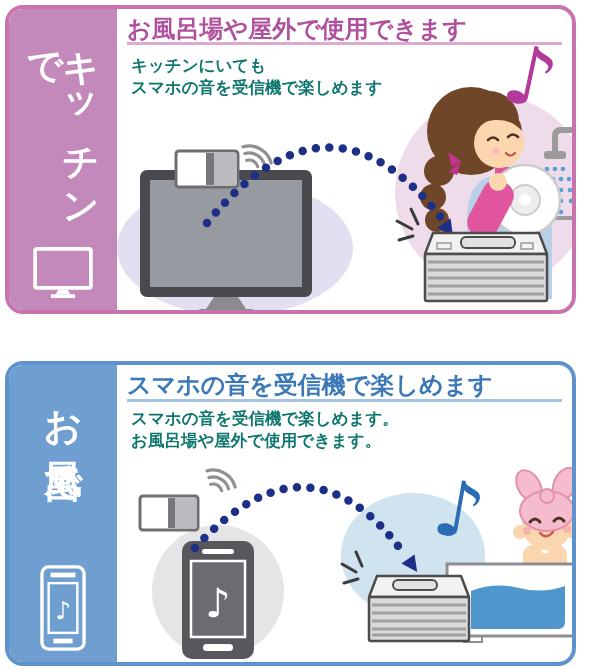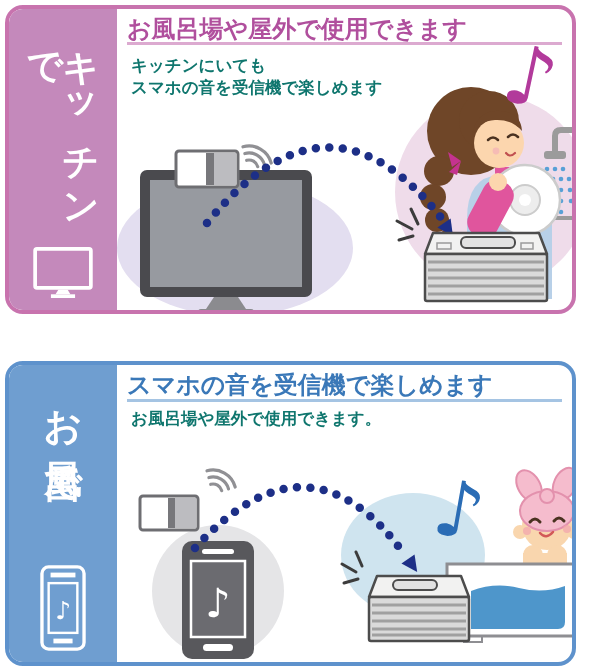--- a/index.html
+++ b/index.html
@@ -154,20 +154,21 @@
       <rect x="12" y="9" width="26" height="5" fill="#fff"></rect>
       <rect x="10" y="20" width="30" height="52" fill="none" stroke="#fff" stroke-width="2.5"></rect>
       <text x="17" y="58" font-size="26" fill="#fff">♪</text>
       <rect x="15" y="78" width="20" height="5" fill="#fff"></rect>
     </svg>
   </div>
 
   <div class="title">スマホの音を受信機で楽しめます</div>
   <div class="rule"></div>
   <div class="body-text">
+    <div>スマホの音を受信機で楽しめます。</div>
     <div>お風呂場や屋外で使用できます。</div>
   </div>
 
   <svg class="illus" viewBox="0 0 563 297">
 
     <ellipse cx="404" cy="190" rx="72" ry="62" fill="#cfe4ef"></ellipse>
     <circle cx="209" cy="226" r="66" fill="#e5e5e7"></circle>
 
     <g>
       <rect x="173" y="176" width="72" height="118" rx="10" fill="#58585c"></rect>

